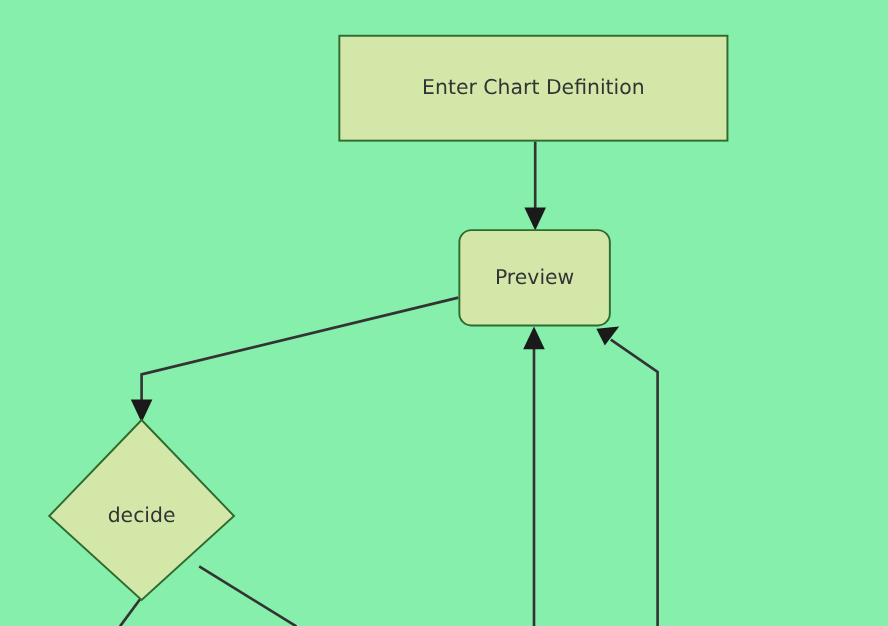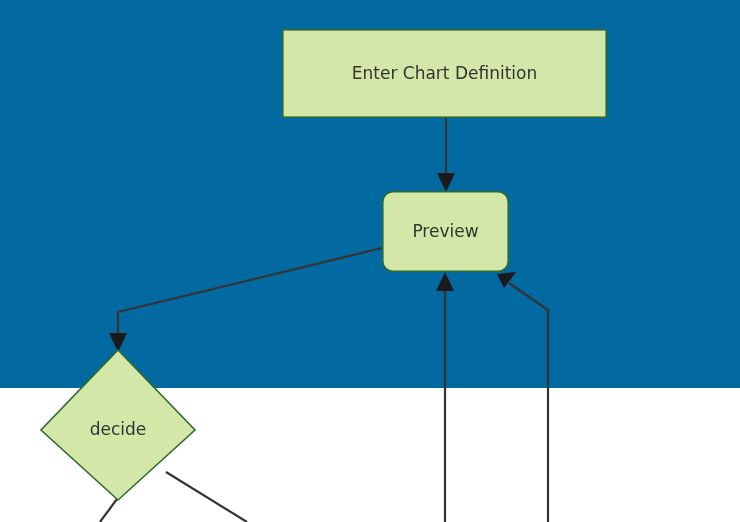--- a/index.html
+++ b/index.html
@@ -9,22 +9,22 @@
   }
   body {
     width: 740px;
     height: 522px;
     overflow: hidden;
     font-family: "DejaVu Sans", "Liberation Sans", sans-serif;
   }
   #flowchart-canvas {
     position: relative;
     width: 740px;
-    height: 388px;
-    background: #0369a1;
+    height: 522px;
+    background: #86efac;
   }
   #flow-svg {
     position: absolute;
     top: 0;
     left: 0;
     width: 740px;
     height: 522px;
     display: block;
   }
   .node-label {

